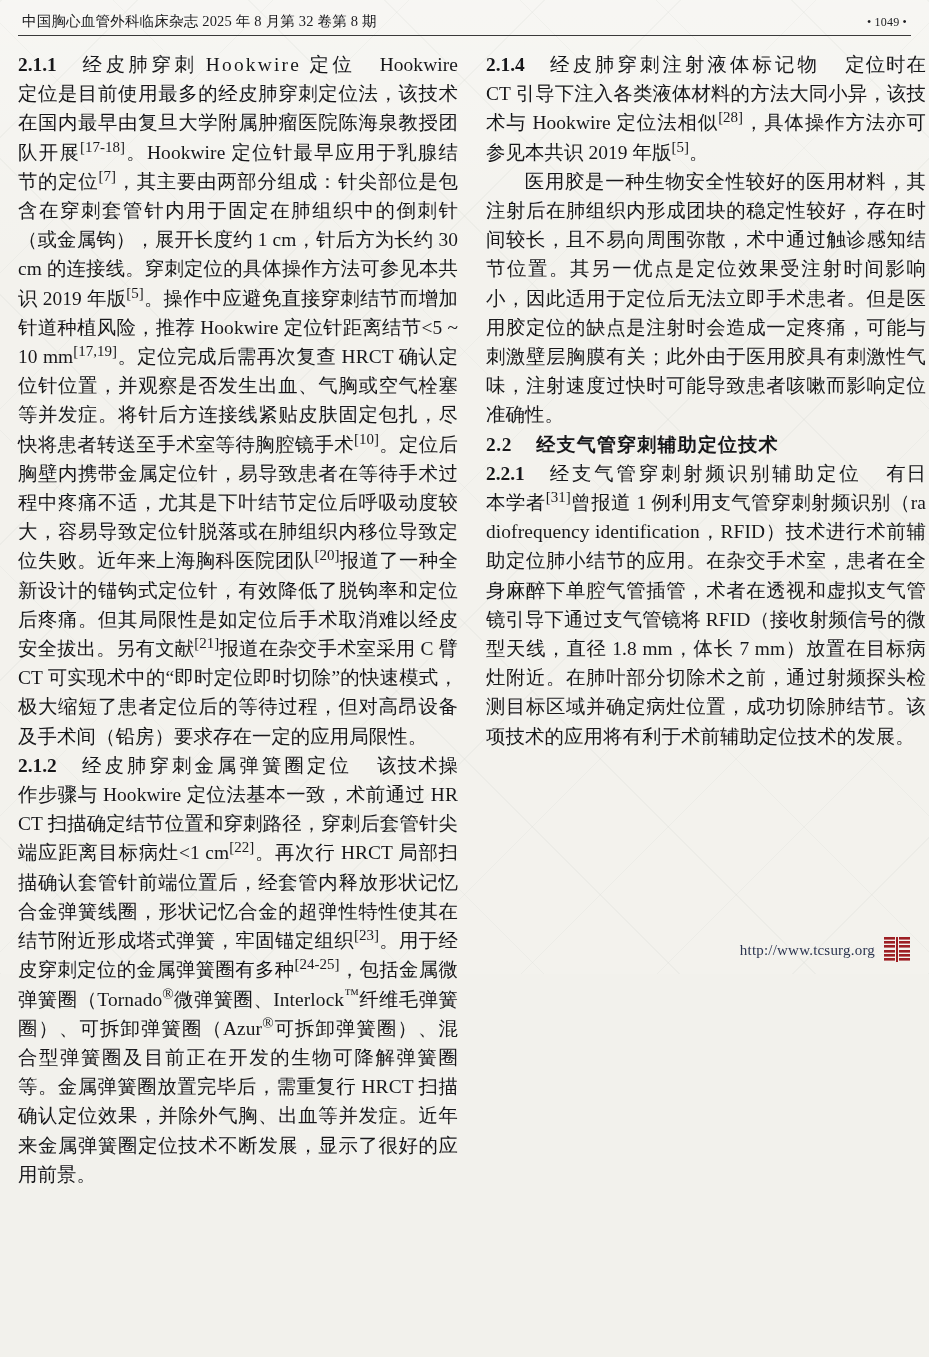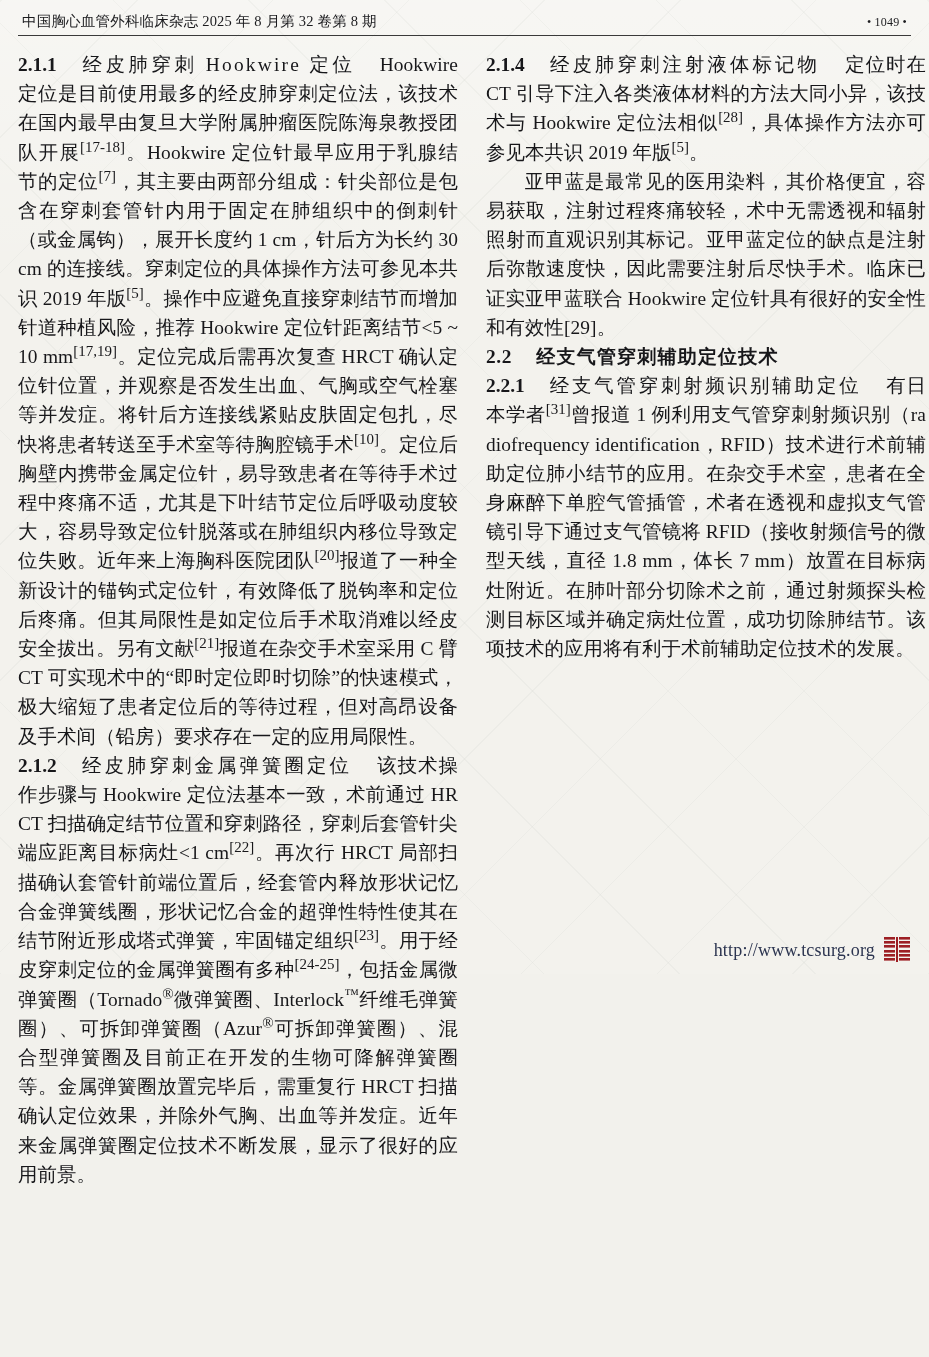--- a/index.html
+++ b/index.html
@@ -104,21 +104,21 @@
   .footer {
     position: absolute;
     right: 18px;
     bottom: 10px;
     display: flex;
     align-items: center;
     gap: 8px;
     z-index: 2;
   }
   .footer .url {
-    font-size: 18px;
+    font-size: 15px;
     color: #2c3550;
     font-family: "Liberation Serif", serif;
     letter-spacing: 0.2px;
   }
   .seal {
     width: 28px;
     height: 28px;
     position: relative;
     display: inline-block;
   }
@@ -146,22 +146,22 @@
         <p class="para"><span class="num">2.1.2</span><span class="gap"></span><span class="runin">经皮肺穿刺金属弹簧圈定位</span><span class="gap"></span><span>该技术操作步骤与 Hookwire 定位法基本一致，术前通过 HRCT 扫描确定结节位置和穿刺路径，穿刺后套管针尖端应距离目标病灶&lt;1 cm<sup class="ref">[22]</sup>。再次行 HRCT 局部扫描确认套管针前端位置后，经套管内释放形状记忆合金弹簧线圈，形状记忆合金的超弹性特性使其在结节附近形成塔式弹簧，牢固锚定组织<sup class="ref">[23]</sup>。用于经皮穿刺定位的金属弹簧圈有多种<sup class="ref">[24-25]</sup>，包括金属微弹簧圈（Tornado<sup class="ref">®</sup>微弹簧圈、Interlock<sup class="ref">™</sup>纤维毛弹簧圈）、可拆卸弹簧圈（Azur<sup class="ref">®</sup>可拆卸弹簧圈）、混合型弹簧圈及目前正在开发的生物可降解弹簧圈等。金属弹簧圈放置完毕后，需重复行 HRCT 扫描确认定位效果，并除外气胸、出血等并发症。近年来金属弹簧圈定位技术不断发展，显示了很好的应用前景。</span></p>
 
 
       </div>
 
       <div class="col">
 
 
         <p class="para"><span class="num">2.1.4</span><span class="gap"></span><span class="runin">经皮肺穿刺注射液体标记物</span><span class="gap"></span><span>定位时在 CT 引导下注入各类液体材料的方法大同小异，该技术与 Hookwire 定位法相似<sup class="ref">[28]</sup>，具体操作方法亦可参见本共识 2019 年版<sup class="ref">[5]</sup>。</span></p>
 
+        <p class="para indent">医用胶是一种生物安全性较好的医用材料，其注射后在肺组织内形成团块的稳定性较好，存在时间较长，且不易向周围弥散，术中通过触诊感知结节位置。其另一优点是定位效果受注射时间影响小，因此适用于定位后无法立即手术患者。但是医用胶定位的缺点是注射时会造成一定疼痛，可能与刺激壁层胸膜有关；此外由于医用胶具有刺激性气味，注射速度过快时可能导致患者咳嗽而影响定位准确性。</p>
 
-        <p class="para indent">亚甲蓝是最常见的医用染料，其价格便宜，容易获取，注射过程疼痛较轻，术中无需透视和辐射照射而直观识别其标记。亚甲蓝定位的缺点是注射后弥散速度快，因此需要注射后尽快手术。临床已证实亚甲蓝联合 Hookwire 定位针具有很好的安全性和有效性[29]。</p>
 
 
         <p class="sechead"><span class="num2">2.2</span><span class="gap"></span><span class="htxt">经支气管穿刺辅助定位技术</span></p>
 
         <p class="para"><span class="num">2.2.1</span><span class="gap"></span><span class="runin">经支气管穿刺射频识别辅助定位</span><span class="gap"></span><span>有日本学者<sup class="ref">[31]</sup>曾报道 1 例利用支气管穿刺射频识别（radiofrequency identification，RFID）技术进行术前辅助定位肺小结节的应用。在杂交手术室，患者在全身麻醉下单腔气管插管，术者在透视和虚拟支气管镜引导下通过支气管镜将 RFID（接收射频信号的微型天线，直径 1.8 mm，体长 7 mm）放置在目标病灶附近。在肺叶部分切除术之前，通过射频探头检测目标区域并确定病灶位置，成功切除肺结节。该项技术的应用将有利于术前辅助定位技术的发展。</span></p>
 
       </div>
 
     </div>
   </div>

